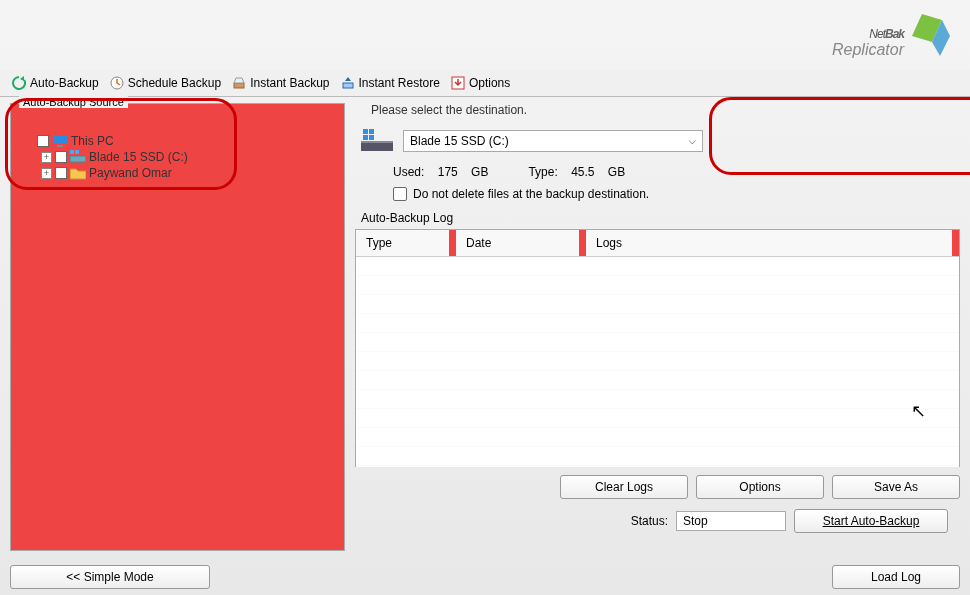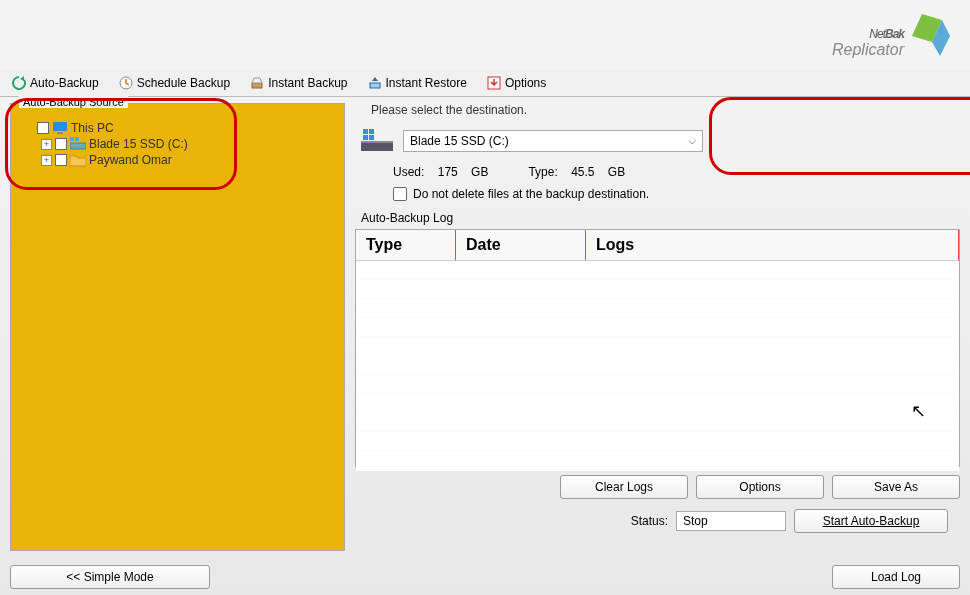--- a/index.html
+++ b/index.html
@@ -5,27 +5,27 @@
 * { box-sizing: border-box; margin: 0; padding: 0; font-family: Tahoma, Arial, sans-serif; font-size: 12px; }
 body { background: linear-gradient(to bottom, #f4f4f4, #e8e8e8); width: 970px; height: 595px; overflow: hidden; position: relative; }
 
 .header { height: 70px; display: flex; justify-content: flex-end; align-items: center; padding-right: 20px; font-style: italic; }
 .logo-text { text-align: right; }
 .logo-main { font-size: 30px; color: #555; font-weight: 300; letter-spacing: -1px; }
 .logo-main .bold { color: #666; font-weight: 600; }
 .logo-sub { font-size: 16px; color: #888; font-weight: 300; margin-top: -4px; }
 .logo-shape { margin-left: 8px; }
 
-.toolbar { display: flex; gap: 12px; padding: 4px 8px; border-bottom: 1px solid #bbb; background: #f0f0f0; text-align: center; }
+.toolbar { display: flex; gap: 3px; padding: 4px 8px; border-bottom: 1px solid #bbb; background: #f0f0f0; text-align: center; }
 .toolbar-item { display: flex; align-items: center; gap: 4px; padding: 2px 4px; cursor: pointer; }
 .tb-icon { width: 14px; height: 14px; display: inline-block; }
 
 .main-area { display: flex; padding: 6px 10px; gap: 10px; height: 460px; }
 
-.source-panel { width: 335px; border: 1px solid #aaa; background: #eab308; position: relative; padding: 10px 8px 8px; }
+.source-panel { width: 335px; border: 1px solid #aaa; background: #ef4444; position: relative; padding: 23px 8px 8px; }
 .panel-label { position: absolute; top: -8px; left: 8px; background: #f0f0f0; padding: 0 4px; font-size: 11px; }
 .highlight-box { border: 3px solid #c00; border-radius: 22px; position: absolute; }
 .hl-left { top: -6px; left: -6px; width: 232px; height: 92px; }
 .hl-right { top: -6px; left: 354px; width: 398px; height: 78px; }
 
 .tree { padding: 6px 4px; }
 .tree-row { display: flex; align-items: center; gap: 3px; padding: 1px 0; cursor: pointer; }
 .tree-expand { width: 11px; height: 11px; border: 1px solid #888; display: flex; align-items: center; justify-content: center; font-size: 9px; line-height: 1; color: #555; background: #fff; }
 .tree-checkbox { width: 12px; height: 12px; border: 1px solid #666; background: #fff; }
 .tree-icon { width: 16px; height: 14px; }
@@ -42,21 +42,21 @@
 
 .stats-row { display: flex; gap: 30px; padding-left: 38px; margin-bottom: 8px; font-size: 12px; }
 .stats-row span { margin-right: 10px; }
 
 .check-row { display: flex; align-items: center; gap: 6px; margin-bottom: 10px; padding-left: 38px; }
 .checkbox { width: 14px; height: 14px; border: 1px solid #666; border-radius: 2px; background: #fff; }
 
 .log-label { font-size: 12px; margin-bottom: 4px; padding-left: 6px; }
 .log-table { width: 100%; border: 1px solid #aaa; background: #fff; height: 238px; }
 .log-head { display: flex; border-bottom: 1px solid #ccc; background: #f8f8f8; }
-.log-head div { padding: 6px 10px; border-right: 1px solid #ef4444; font-size: 16px; font-weight: bold; }
+.log-head div { padding: 6px 10px; border-right: 7px solid #ef4444; font-size: 12px; }
 .col-type { width: 100px; }
 .col-date { width: 130px; }
 .col-logs { flex: 1; }
 .log-body { height: 210px; background: repeating-linear-gradient(to bottom, #fff 0, #fff 18px, #fafafa 18px, #fafafa 19px); position: relative; }
 
 .btn-row { display: flex; gap: 8px; justify-content: flex-end; margin-top: 8px; }
 .btn { min-width: 128px; height: 24px; border: 1px solid #999; border-radius: 3px; background: linear-gradient(#fff,#eee); cursor: pointer; font-size: 12px; display: flex; align-items: center; justify-content: center; }
 
 .status-row { display: flex; align-items: center; justify-content: flex-end; gap: 8px; margin-top: 10px; padding-right: 12px; }
 .status-field { width: 110px; height: 20px; border: 1px solid #aaa; background: #fff; padding: 2px 6px; }

